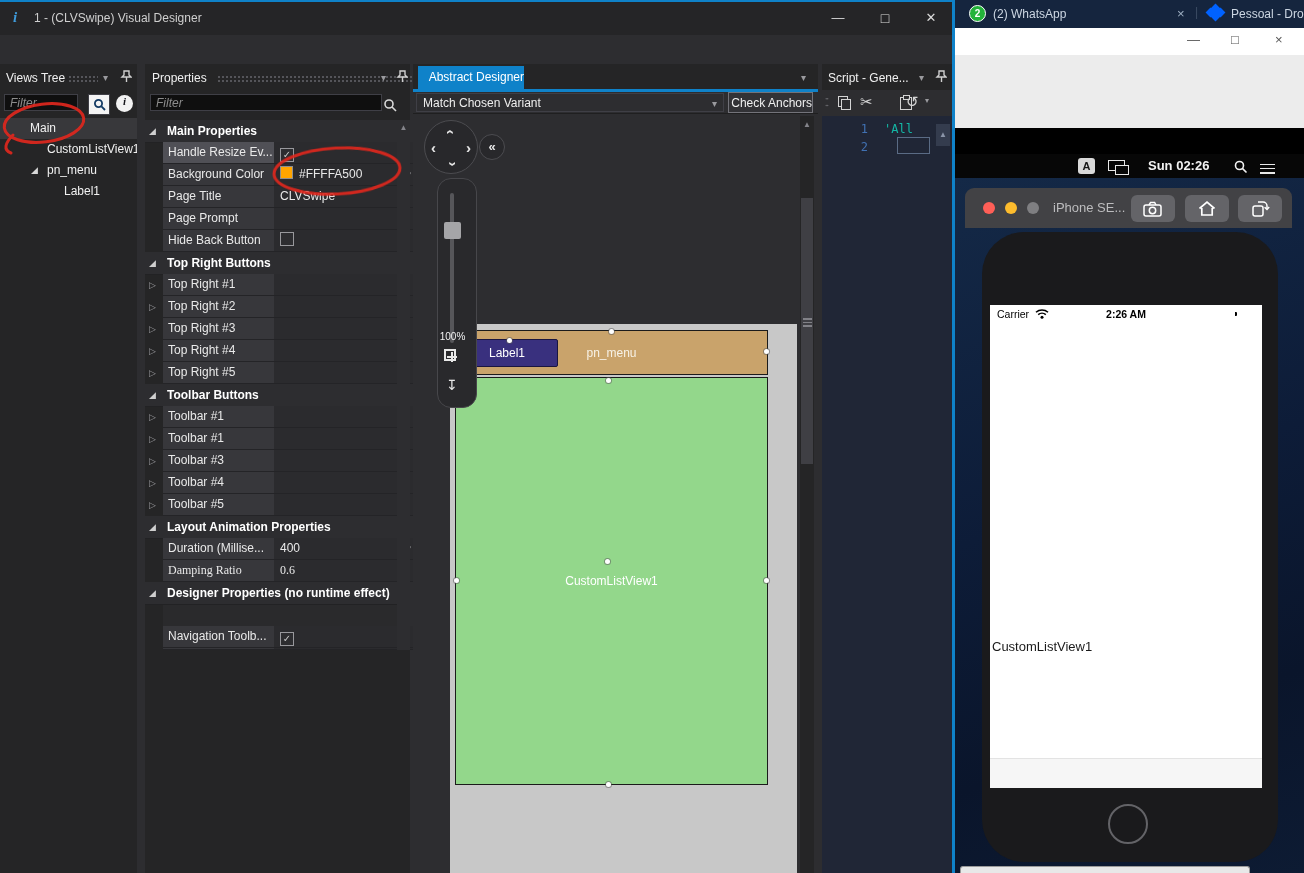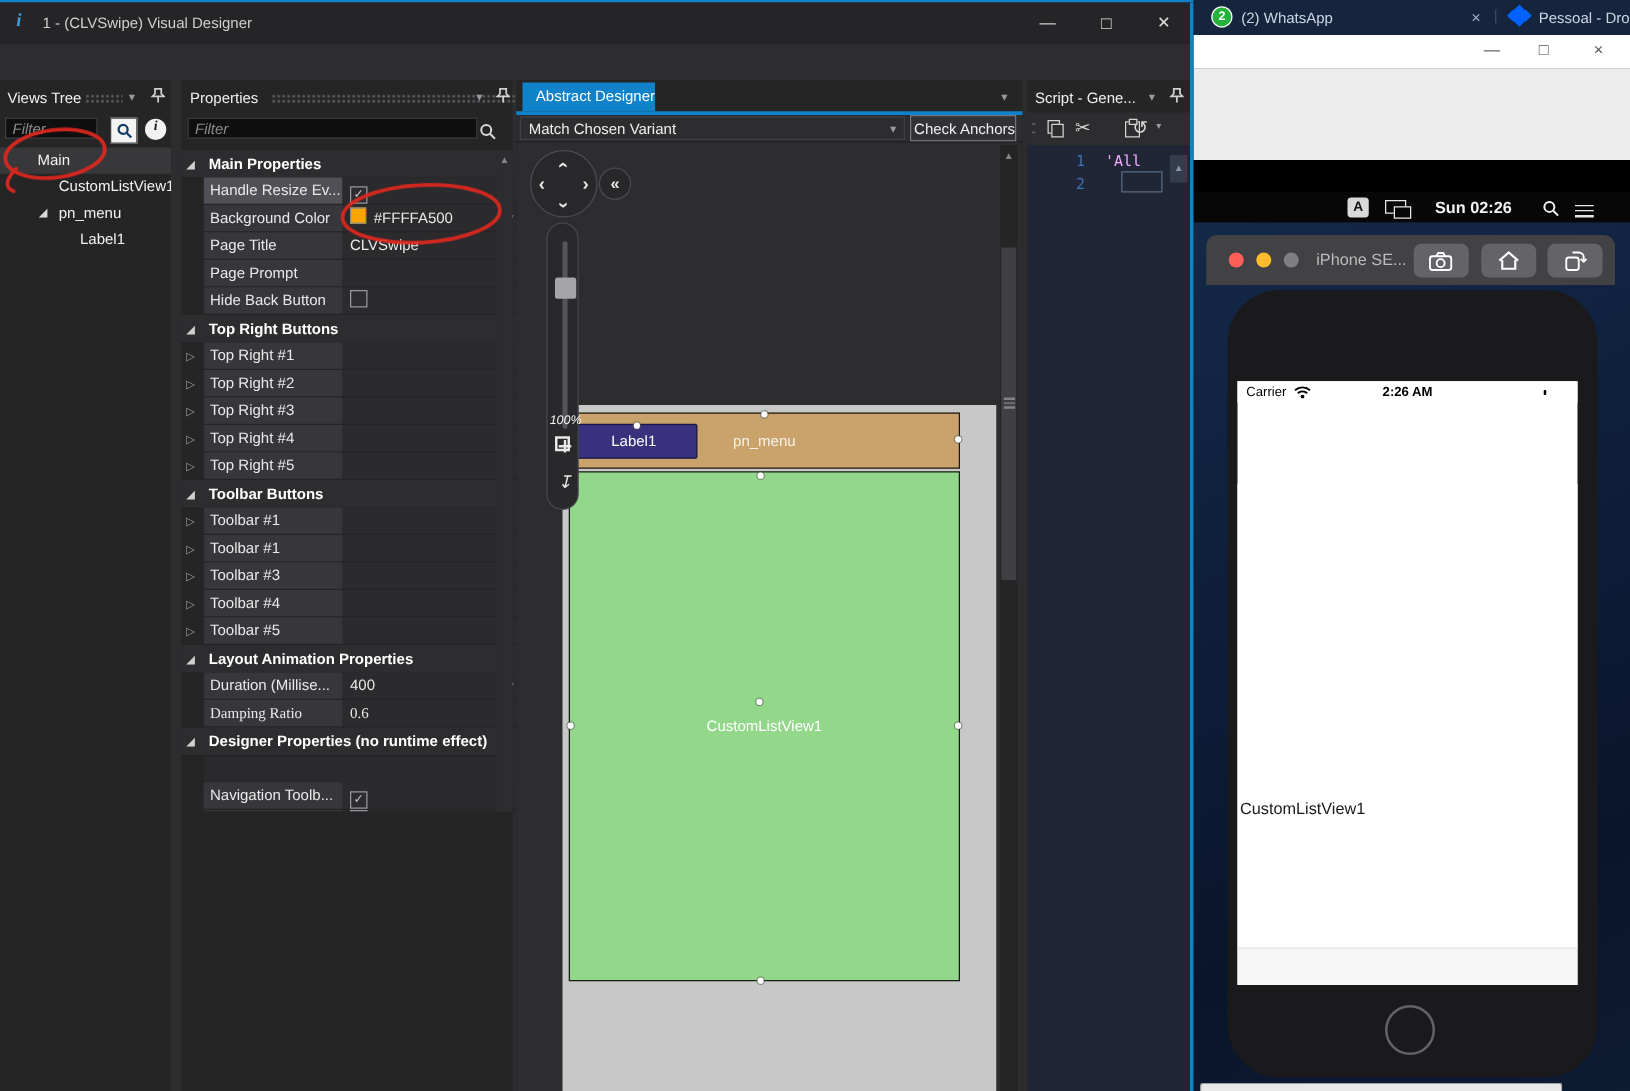--- a/index.html
+++ b/index.html
@@ -60,21 +60,21 @@
   .zlabel{color:#f2f2f2;font-size:10px;text-align:center;}
   .zicon{border:2px solid #e8e8e8;position:relative;}
   .zicon .c1,.zicon .c2{position:absolute;background:#e8e8e8;}
   .c1{left:5px;top:1px;width:2px;height:10px;}
   .c2{left:1px;top:5px;width:10px;height:2px;}
   .dl{color:#e8e8e8;font-size:14px;line-height:16px;}
   .grip3 i{display:block;width:9px;height:1.5px;background:#818187;margin:2px auto;}
   
   #scriptcode{background:#202636;}
   .lnum{position:absolute;width:46px;text-align:right;color:#4071b3;font-family:"DejaVu Sans Mono",monospace;font-size:12px;}
-  .lcode{position:absolute;left:62px;color:#f0abfc;font-family:"DejaVu Sans Mono",monospace;font-size:12px;white-space:pre;}
+  .lcode{position:absolute;left:62px;color:#14b8a6;font-family:"DejaVu Sans Mono",monospace;font-size:12px;white-space:pre;}
   .ticon{color:#d4d4d4;font-size:15px;}
   .ic-copy{position:relative;width:13px;height:13px;display:inline-block;}
   .ic-copy i{position:absolute;border:1.4px solid #d4d4d4;width:8px;height:9px;background:#2d2d30;}
   .ic-copy i:first-child{left:0;top:0;}
   .ic-copy i:last-child{left:3px;top:3px;}
   .ic-paste{position:relative;width:12px;height:13px;display:inline-block;border:1.4px solid #d4d4d4;}
   .ic-paste i{position:absolute;left:2px;top:-3px;width:5px;height:3px;background:#2d2d30;border:1.4px solid #d4d4d4;}
   
   #remote{left:955px;top:0;width:349px;height:873px;background:#0c1830;}
   .rtabbar{background:#15253e;color:#ccd6e2;}
@@ -306,21 +306,21 @@
       <div class="canvas-dot" style="left:193px;top:668px;"></div>
 
       <div class="abs navcirc" style="left:11px;top:6px;width:54px;height:54px;">
         <span class="chev" style="left:6px;top:20px;">‹</span>
         <span class="chev" style="left:41px;top:20px;">›</span>
         <span class="chev" style="left:23px;top:4px;transform:rotate(90deg);">‹</span>
         <span class="chev" style="left:23px;top:36px;transform:rotate(-90deg);">‹</span>
       </div>
       <div class="abs navcirc" style="left:66px;top:20px;width:26px;height:26px;text-align:center;line-height:24px;color:#e8e8e8;font-size:13px;font-weight:bold;">«</div>
 
-      <div class="abs zoompill" style="left:24px;top:64px;width:26px;height:230px;font-style:italic;">
+      <div class="abs zoompill" style="left:24px;top:64px;width:40px;height:230px;">
         <div class="abs ztrack" style="left:12px;top:14px;width:4px;height:150px;"></div>
         <div class="abs zthumb" style="left:6px;top:43px;width:17px;height:17px;"></div>
         <div class="abs zlabel" style="left:0;top:152px;width:29px;">100%</div>
         <div class="abs zicon" style="left:6px;top:170px;width:12px;height:12px;">
             <span class="c1"></span>
             <span class="c2"></span>
           </div>
         <div class="abs dl" style="left:8px;top:198px;">↧</div>
       </div>
 

